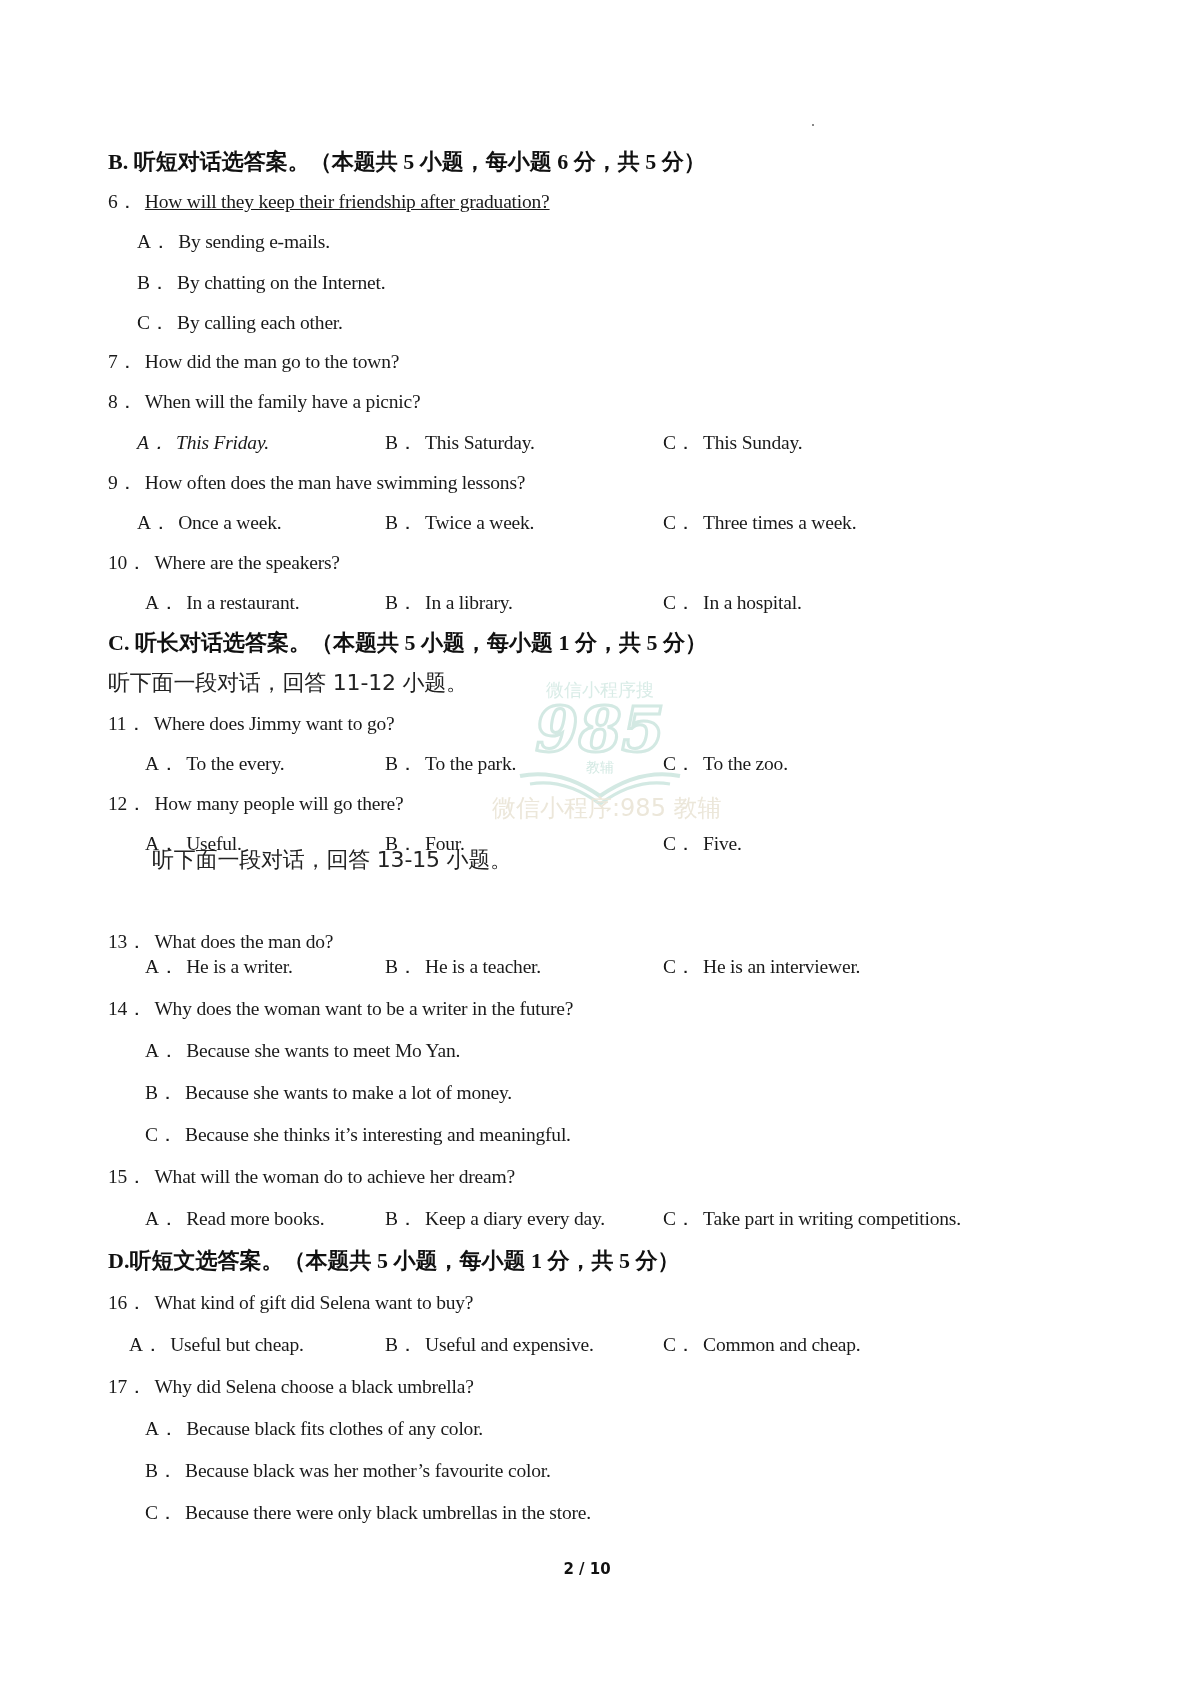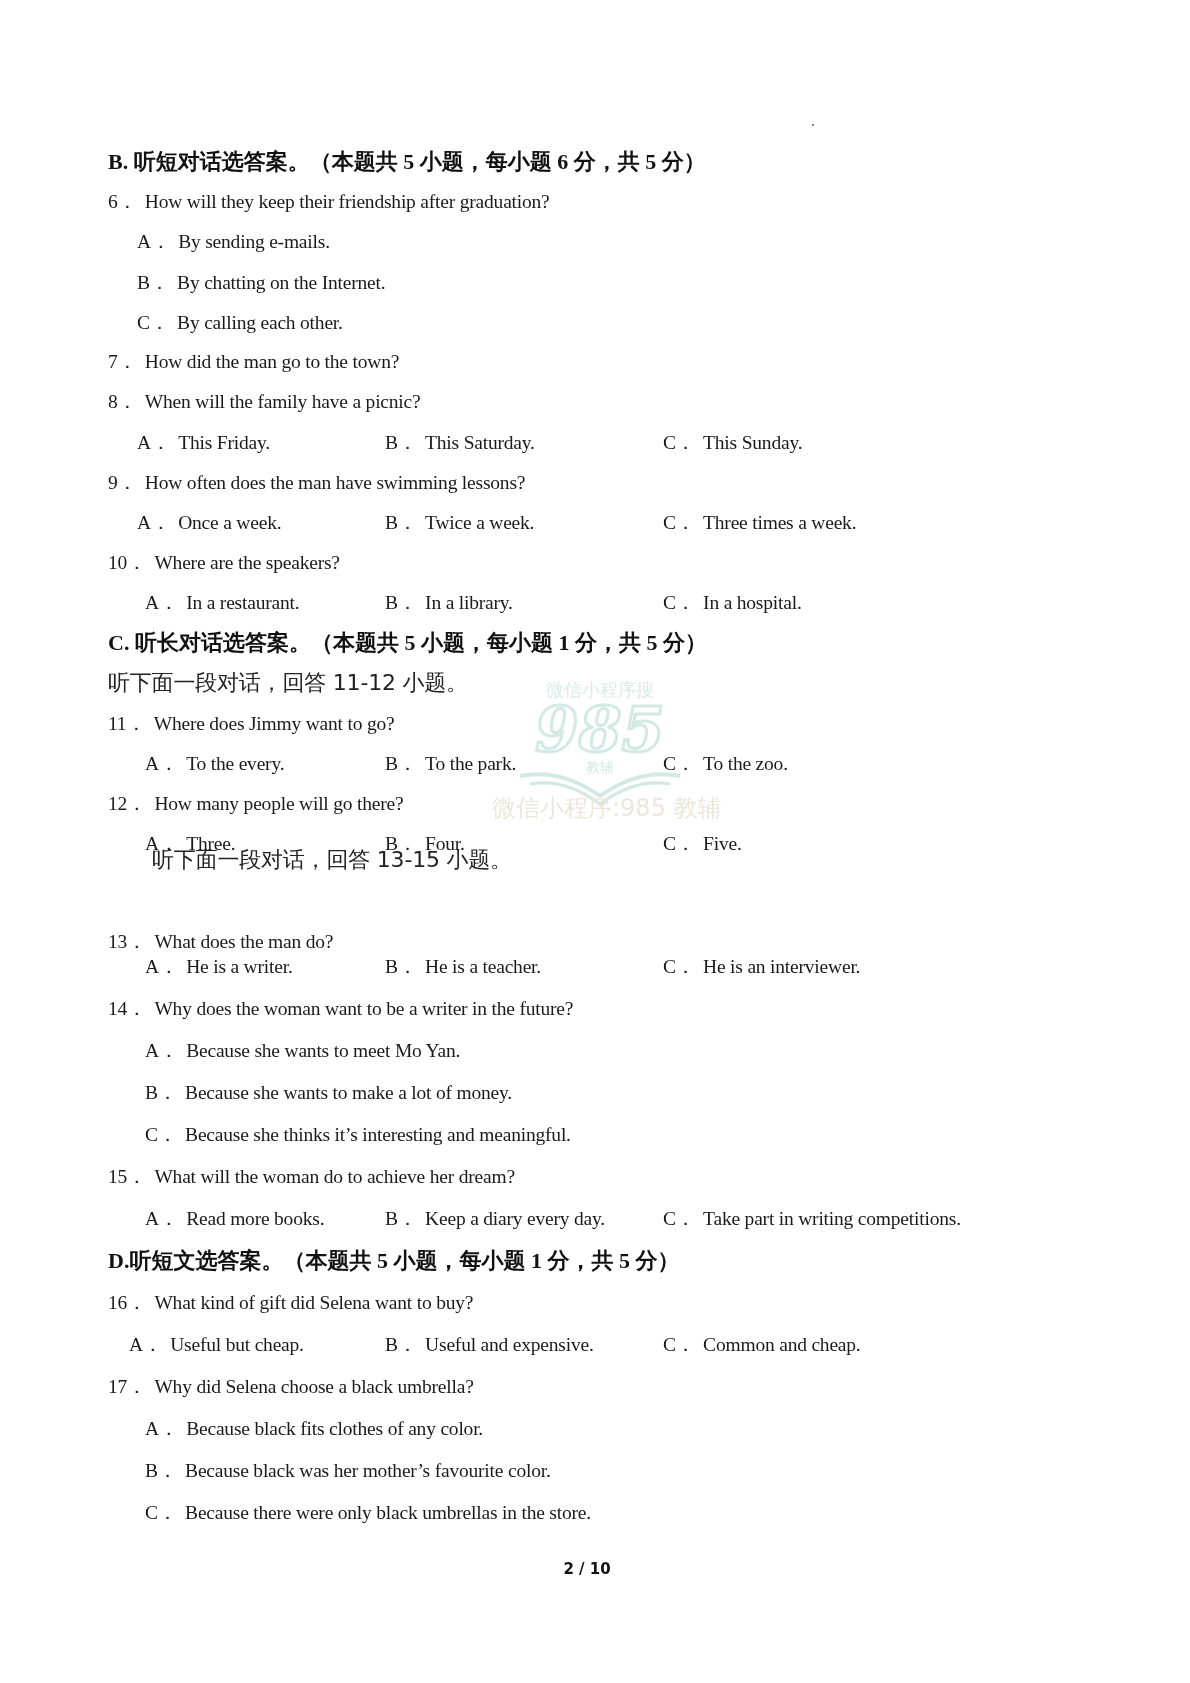--- a/index.html
+++ b/index.html
@@ -26,29 +26,29 @@
   <text x="100" y="20" text-anchor="middle" font-family="DejaVu Sans, sans-serif" font-size="18" fill="#d9ece7">微信小程序搜</text>
   <text x="100" y="75" text-anchor="middle" font-family="DejaVu Serif, serif" font-size="62" font-style="italic" font-weight="bold" fill="none" stroke="#d3e9e3" stroke-width="3">985</text>
   <text x="100" y="96" text-anchor="middle" font-family="DejaVu Sans, sans-serif" font-size="14" fill="#d3e9e3">教辅</text>
   <path d="M20 100 Q60 92 100 120 Q140 92 180 100" fill="none" stroke="#d3e9e3" stroke-width="4"></path>
   <path d="M30 108 Q65 102 100 128 Q135 102 170 108" fill="none" stroke="#d3e9e3" stroke-width="3"></path>
 </svg>
 <div class="wm-text">微信小程序:985 教辅</div>
 
 <div class="line hdr" style="left:108px; top:162px;">B. 听短对话选答案。（本题共 5 小题，每小题 6 分，共 5 分）</div>
 
-<div class="line" style="left:108px; top:202px;"><span class="qn">6．</span><span>How will they keep their friendship after graduation?</span></div>
+<div class="line" style="left:108px; top:202px;text-decoration:underline;"><span class="qn">6．</span><span>How will they keep their friendship after graduation?</span></div>
 <div class="line" style="left:137px; top:242px;"><span class="lbl">A．</span><span>By sending e-mails.</span></div>
 <div class="line" style="left:137px; top:283px;"><span class="lbl">B．</span><span>By chatting on the Internet.</span></div>
 <div class="line" style="left:137px; top:323px;"><span class="lbl">C．</span><span>By calling each other.</span></div>
 
 <div class="line" style="left:108px; top:362px;"><span class="qn">7．</span><span>How did the man go to the town?</span></div>
 
 <div class="line" style="left:108px; top:402px;"><span class="qn">8．</span><span>When will the family have a picnic?</span></div>
-<div class="line" style="left:137px; top:443px;"><span class="lbl">A．</span><span>This Friday.</span></div>
+<div class="line" style="left:137px; top:443px;font-style:italic;"><span class="lbl">A．</span><span>This Friday.</span></div>
 <div class="line" style="left:385px; top:443px;"><span class="lbl">B．</span><span>This Saturday.</span></div>
 <div class="line" style="left:663px; top:443px;"><span class="lbl">C．</span><span>This Sunday.</span></div>
 
 <div class="line" style="left:108px; top:483px;"><span class="qn">9．</span><span>How often does the man have swimming lessons?</span></div>
 <div class="line" style="left:137px; top:523px;"><span class="lbl">A．</span><span>Once a week.</span></div>
 <div class="line" style="left:385px; top:523px;"><span class="lbl">B．</span><span>Twice a week.</span></div>
 <div class="line" style="left:663px; top:523px;"><span class="lbl">C．</span><span>Three times a week.</span></div>
 
 <div class="line" style="left:108px; top:563px;"><span class="qn">10．</span><span>Where are the speakers?</span></div>
 <div class="line" style="left:145px; top:603px;"><span class="lbl">A．</span><span>In a restaurant.</span></div>
@@ -57,21 +57,21 @@
 
 <div class="line hdr" style="left:108px; top:643px;">C. 听长对话选答案。（本题共 5 小题，每小题 1 分，共 5 分）</div>
 <div class="line cn" style="left:108px; top:683px;">听下面一段对话，回答 11-12 小题。</div>
 
 <div class="line" style="left:108px; top:724px;"><span class="qn">11．</span><span>Where does Jimmy want to go?</span></div>
 <div class="line" style="left:145px; top:764px;"><span class="lbl">A．</span><span>To the every.</span></div>
 <div class="line" style="left:385px; top:764px;"><span class="lbl">B．</span><span>To the park.</span></div>
 <div class="line" style="left:663px; top:764px;"><span class="lbl">C．</span><span>To the zoo.</span></div>
 
 <div class="line" style="left:108px; top:804px;"><span class="qn">12．</span><span>How many people will go there?</span></div>
-<div class="line" style="left:145px; top:844px;"><span class="lbl">A．</span><span>Three.</span></div>
+<div class="line" style="left:145px; top:844px;"><span class="lbl">A．</span><span>Useful.</span></div>
 <div class="line" style="left:385px; top:844px;"><span class="lbl">B．</span><span>Four.</span></div>
 <div class="line" style="left:663px; top:844px;"><span class="lbl">C．</span><span>Five.</span></div>
 
 <div class="line cn" style="left:108px; top:860px;margin-left:44px;">听下面一段对话，回答 13-15 小题。</div>
 
 <div class="line" style="left:108px; top:942px;"><span class="qn">13．</span><span>What does the man do?</span></div>
 <div class="line" style="left:145px; top:967px;"><span class="lbl">A．</span><span>He is a writer.</span></div>
 <div class="line" style="left:385px; top:967px;"><span class="lbl">B．</span><span>He is a teacher.</span></div>
 <div class="line" style="left:663px; top:967px;"><span class="lbl">C．</span><span>He is an interviewer.</span></div>
 

